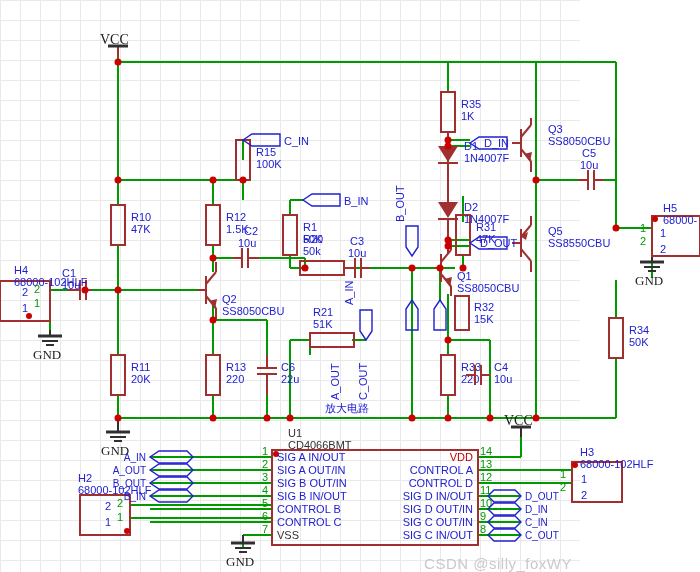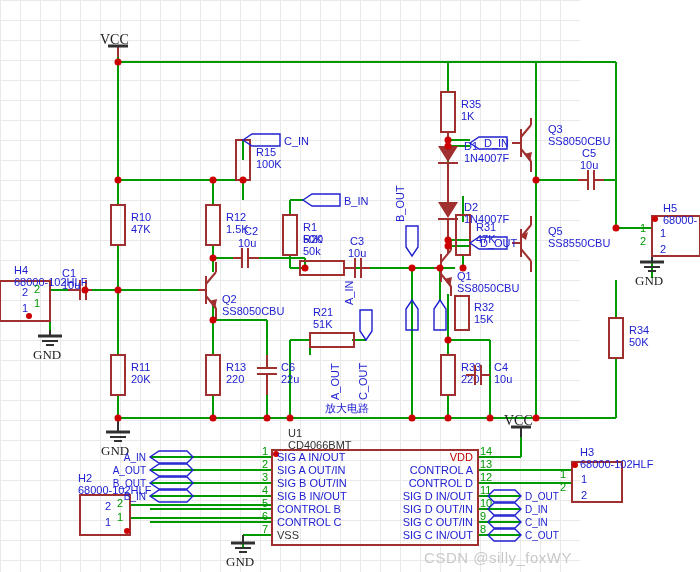--- a/index.html
+++ b/index.html
@@ -4,21 +4,21 @@
 <style>
   html,body{margin:0;padding:0;background:#fff;}
   body{width:700px;height:572px;overflow:hidden;
        font-family:"Liberation Sans",sans-serif;}
   #sheet{position:relative;width:580px;height:572px;background:#ffffff;
          background-image:
             linear-gradient(to right,#e9e9e9 1px,transparent 1px),
             linear-gradient(to bottom,#e9e9e9 1px,transparent 1px);
          background-size:20px 20px;background-position:0 0;}
   #sheet svg{position:absolute;left:0;top:0;}
-  .wm{position:absolute;right:8px;bottom:6px;color:#c9c9c9;font-size:15px;
+  .wm{position:absolute;right:8px;bottom:0;color:#c9c9c9;font-size:15px;
       letter-spacing:.5px;font-family:"Liberation Sans",sans-serif;}
 </style>
 </head>
 <body>
 
 <div id="sheet">
 
 <svg width="700" height="572" viewBox="0 0 700 572">
 
   <defs>

